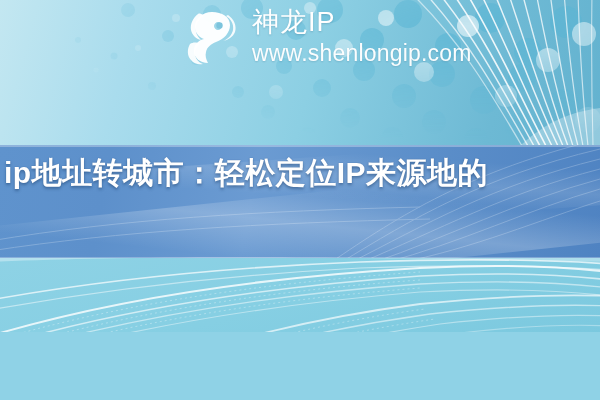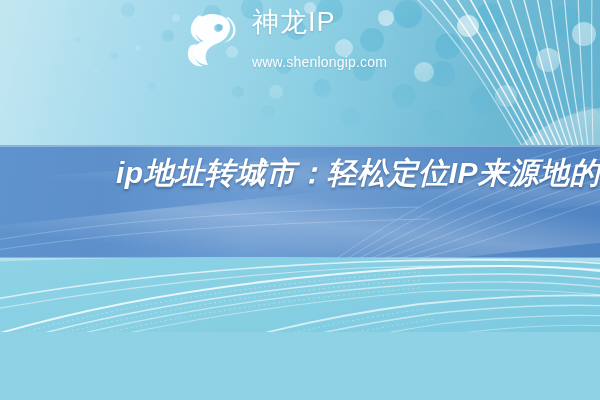--- a/index.html
+++ b/index.html
@@ -53,34 +53,33 @@
     display:flex; align-items:center; gap:8px;
     z-index:6;
   }
   #logo-mark { width:62px; height:62px; flex:0 0 62px; }
   #logo-text { display:flex; flex-direction:column; justify-content:center; padding-top:2px; }
   #brand-name {
     color:#ffffff; font-size:27px; font-weight:400; line-height:1.05;
     letter-spacing:1px; text-shadow:0 1px 2px rgba(40,90,120,.25);
   }
   #brand-url {
-    color:#ffffff; font-size:14px; font-weight:400; line-height:1.2;
-    letter-spacing:.2px; margin-top:18px; opacity:.97;
+    color:#ffffff; font-size:23px; font-weight:400; line-height:1.2;
+    letter-spacing:.2px; margin-top:4px; opacity:.97;
     text-shadow:0 1px 2px rgba(40,90,120,.22);
   }
 
   
   #headline {
     position:absolute; left:0; top:150px; width:600px;
-    text-align:right; z-index:7;
+    text-align:left; z-index:7;
     color:#ffffff;
     font-size:30px; font-weight:bold; line-height:46px;
     letter-spacing:.5px;
     text-shadow:0 2px 3px rgba(25,60,105,.45), 0 0 1px rgba(25,60,105,.4);
-    font-style:italic;
   }
   #headline .ln { display:block; white-space:nowrap; }
   #headline .ln1 { padding-left:4px; }
 </style>
 </head>
 <body>
 
 <div id="banner">
 
   <div id="top-region"></div>

